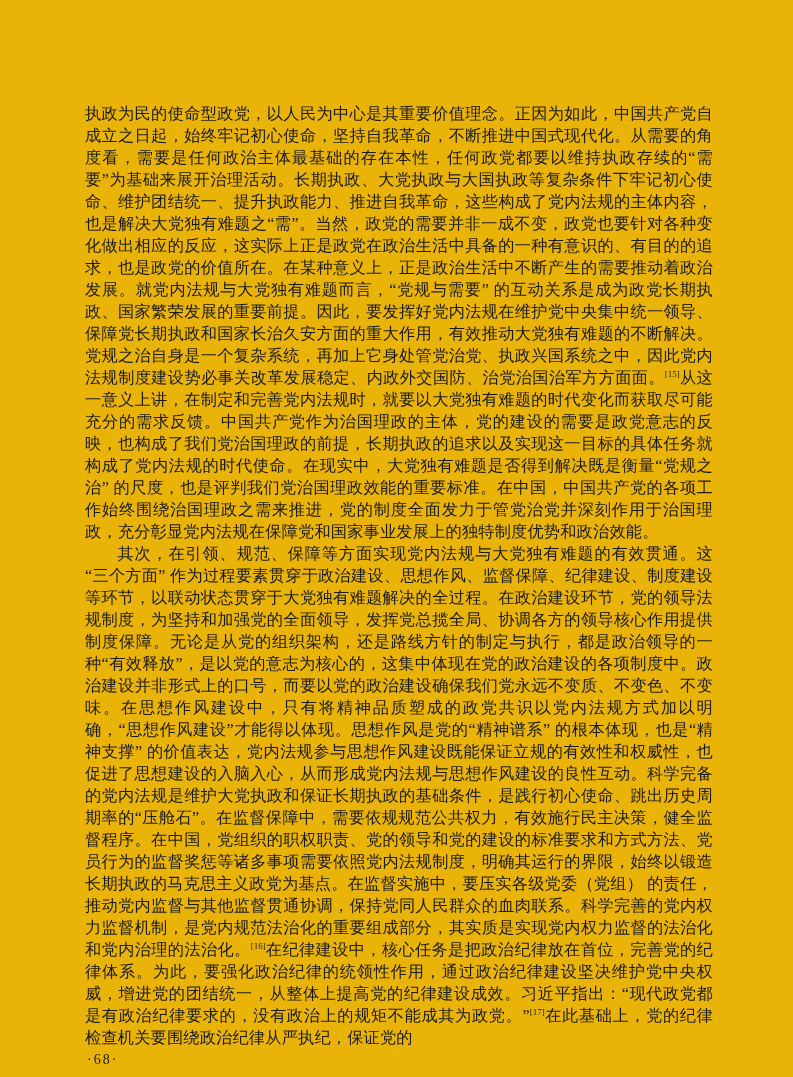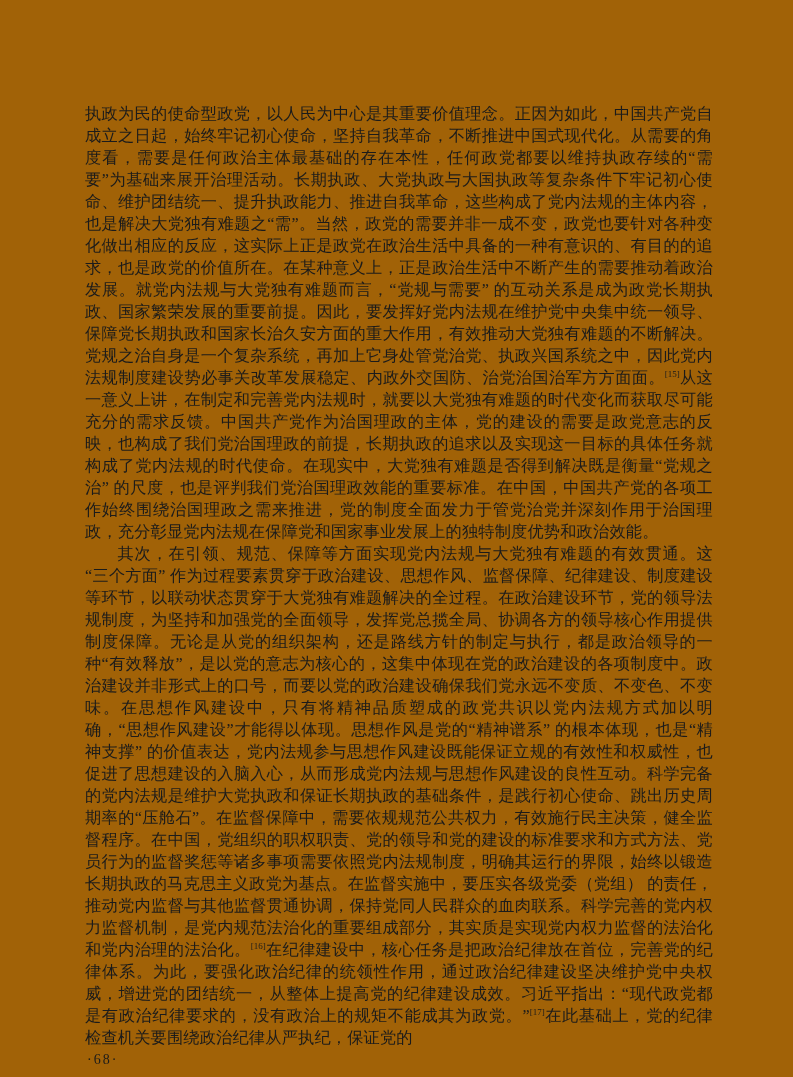--- a/index.html
+++ b/index.html
@@ -11,21 +11,21 @@
     height: 1077px;
     position: relative;
     background: #ffffff;
     font-family: "Liberation Serif", "DejaVu Serif", serif;
     color: #1b1b1b;
     overflow: hidden;
   }
   .page {
     position: absolute;
     inset: 0;
-    background: #a16207;
+    background: #eab308;
     padding-left: 17px;
   }
   .text-block {
     position: absolute;
     left: 85px;
     top: 103px;
     width: 628px;
     font-size: 16.2px;
     line-height: 22px;
     text-align: justify;

